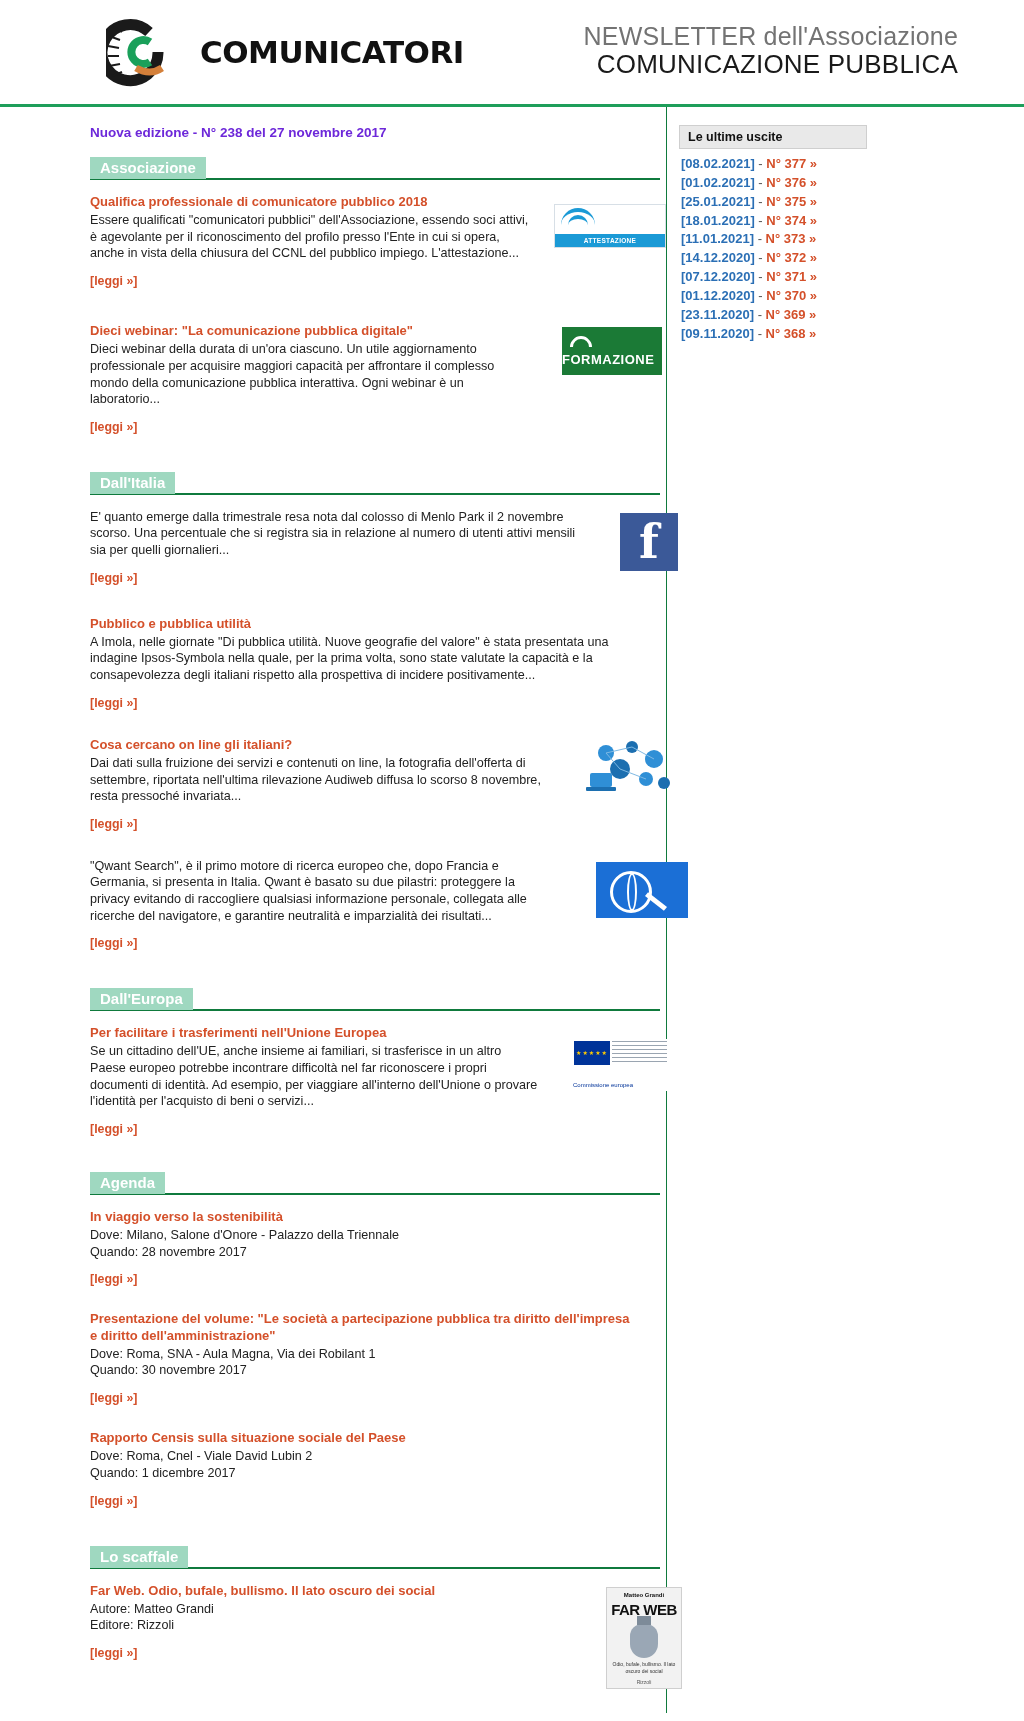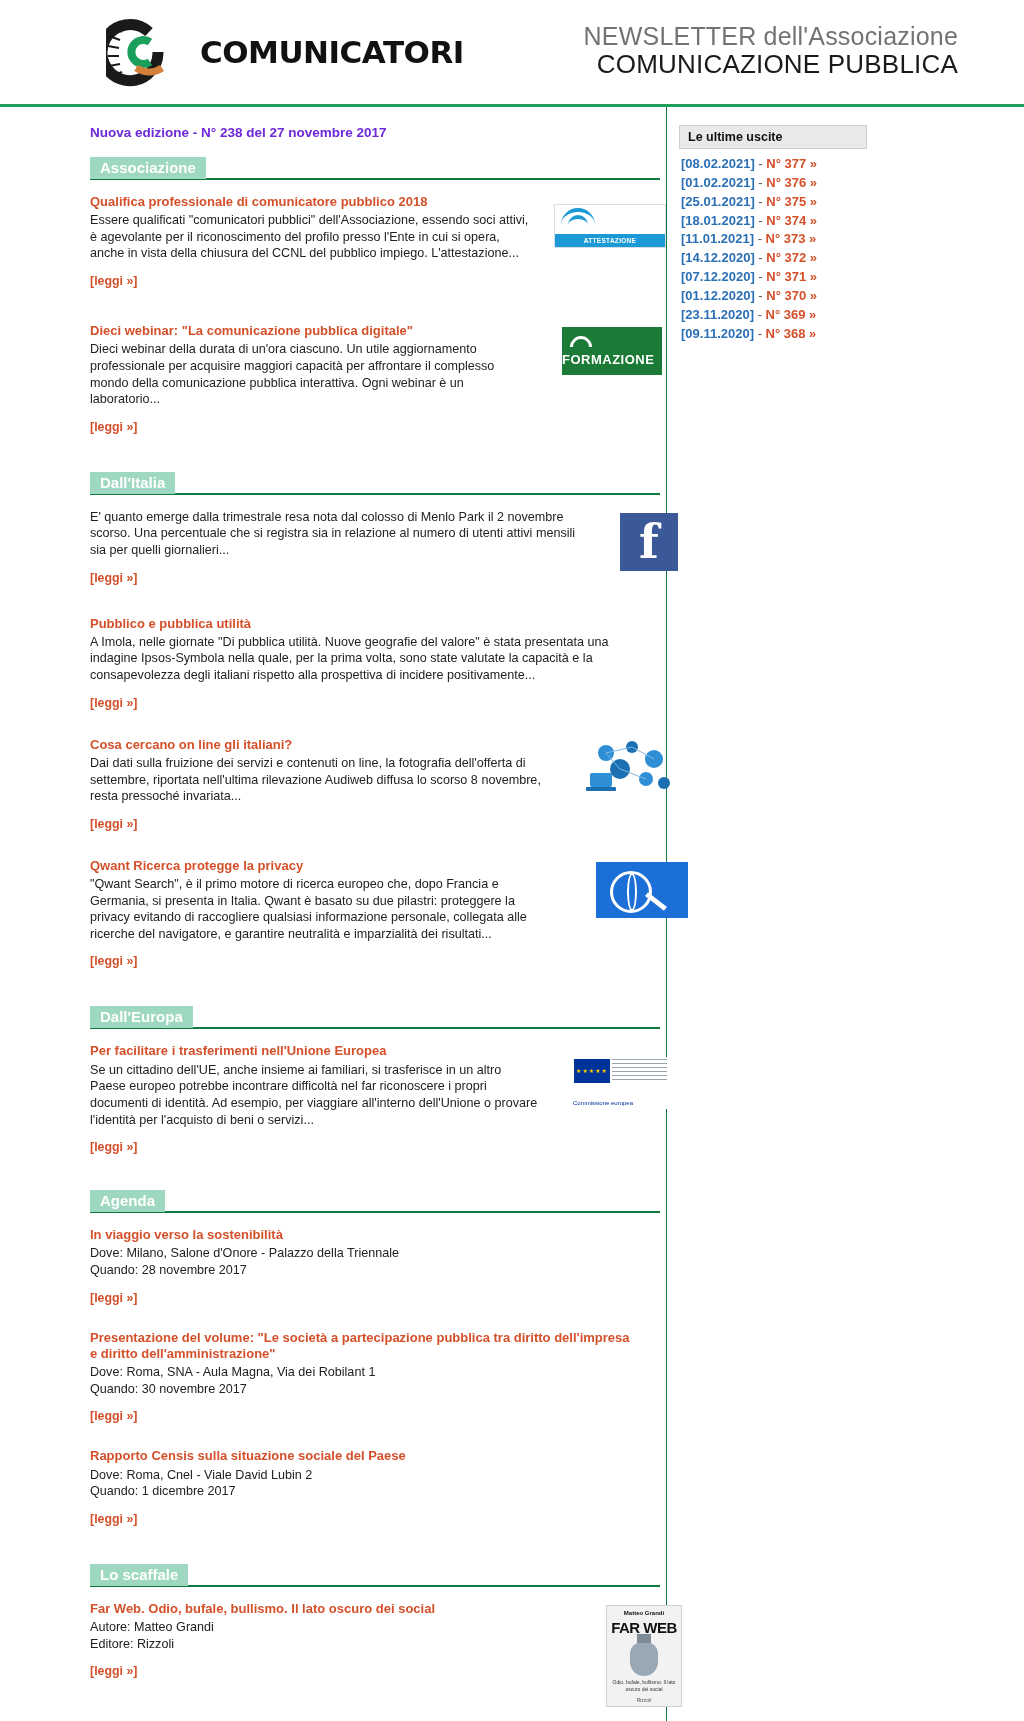--- a/index.html
+++ b/index.html
@@ -490,21 +490,20 @@
                   <line x1="48" y1="8" x2="70" y2="20"></line>
                   <line x1="36" y1="30" x2="62" y2="40"></line>
                   <line x1="22" y1="14" x2="36" y2="30"></line>
                 </g>
               </svg>
             </div>
           </div>
         </div>
 
         <div class="article has-thumb" style="margin-top:26px;">
-          <div class="title">Qwant Ricerca protegge la privacy</div>
           <div class="body" style="max-width:465px;">"Qwant Search", è il primo motore di ricerca europeo che, dopo Francia e Germania, si presenta in Italia. Qwant è basato su due pilastri: proteggere la privacy evitando di raccogliere qualsiasi informazione personale, collegata alle ricerche del navigatore, e garantire neutralità e imparzialità dei risultati...</div>
           <a class="read-more" href="#">[leggi »]</a>
           <div class="thumb" style="right:-22px;top:4px;">
             <div class="th-qwant">
               <span class="globe"></span>
               <span class="handle"></span>
             </div>
           </div>
         </div>
       </div>

